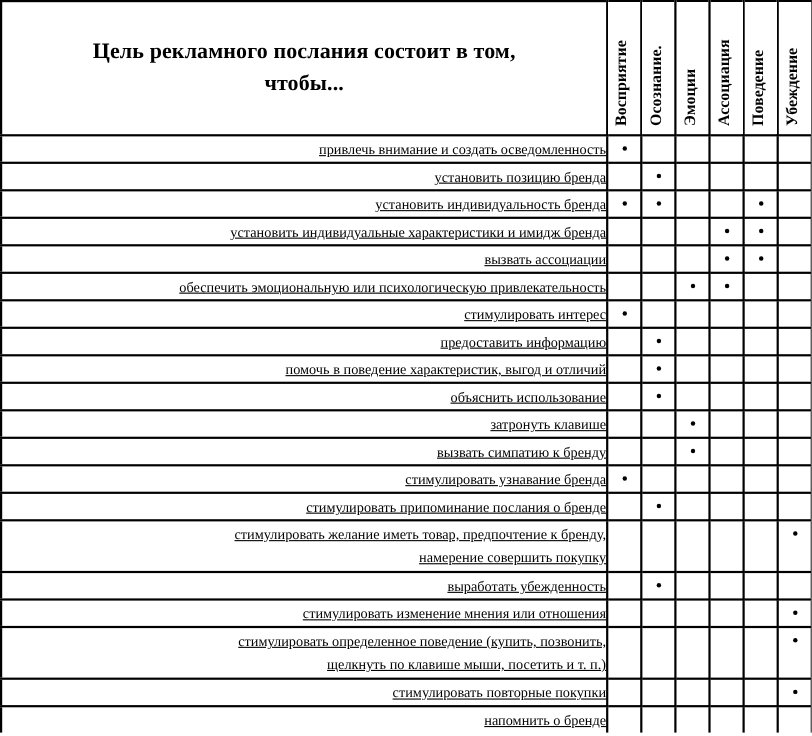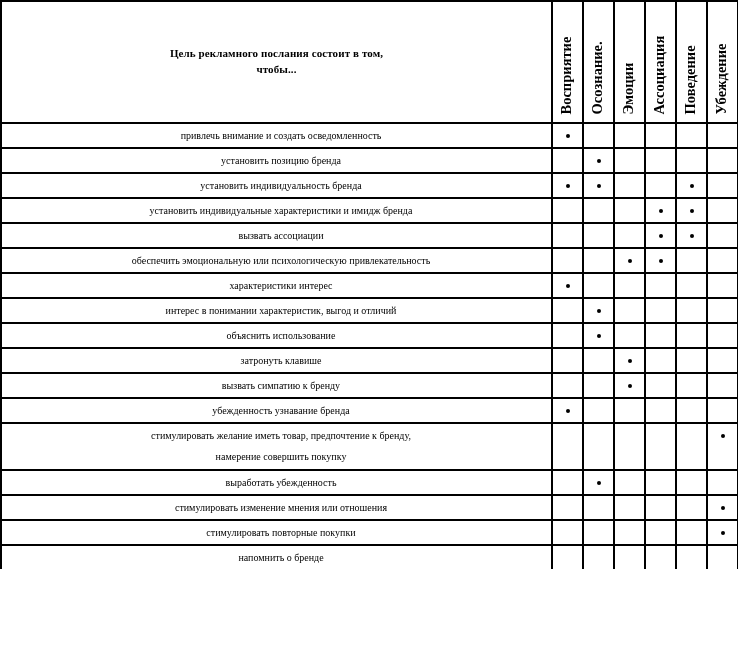--- a/index.html
+++ b/index.html
@@ -46,21 +46,21 @@
   table.matrix th:last-child {
     border-right: none;
   }
 
   
   thead th.head-title {
     height: 120px;
     text-align: center;
     vertical-align: middle;
     font-weight: bold;
-    font-size: 11px;
+    font-size: 20px;
     line-height: 1.45;
     padding: 0 26px;
     letter-spacing: 0.1px;
   }
   thead th.head-title .title-inner {
     display: block;
   }
 
   thead th.head-rot {
     height: 120px;
@@ -75,26 +75,27 @@
     transform: rotate(-90deg);
     white-space: nowrap;
     font-weight: bold;
     font-size: 14.5px;
     line-height: 1;
     margin-left: 5.5px;
   }
 
   
   tbody td.label {
-    text-align: center;
-    font-size: 10px;
+    text-align: right;
+    font-size: 13px;
     line-height: 21px;
     padding: 1px 0 1px 9px;
     white-space: pre-line;
     font-weight: normal;
+    text-decoration: underline;
   }
   tbody tr.r1 td { height: 20px; }
   tbody tr.r2 td { height: 43px; }
 
   tbody td.mark {
     text-align: center;
     vertical-align: top;
   }
   tbody td.mark .dot {
     display: inline-block;
@@ -197,30 +198,39 @@
         <tr class="r1">
           <td class="label">обеспечить эмоциональную или психологическую привлекательность</td>
           <td class="mark empty"></td>
           <td class="mark empty"></td>
           <td class="mark"><span class="dot"></span></td>
           <td class="mark"><span class="dot"></span></td>
           <td class="mark empty"></td>
           <td class="mark empty"></td>
         </tr>
         <tr class="r1">
-          <td class="label">характеристики интерес</td>
-          <td class="mark"><span class="dot"></span></td>
-          <td class="mark empty"></td>
-          <td class="mark empty"></td>
-          <td class="mark empty"></td>
-          <td class="mark empty"></td>
-          <td class="mark empty"></td>
-        </tr>
-        <tr class="r1">
-          <td class="label">интерес в понимании характеристик, выгод и отличий</td>
+          <td class="label">стимулировать интерес</td>
+          <td class="mark"><span class="dot"></span></td>
+          <td class="mark empty"></td>
+          <td class="mark empty"></td>
+          <td class="mark empty"></td>
+          <td class="mark empty"></td>
+          <td class="mark empty"></td>
+        </tr>
+        <tr class="r1">
+          <td class="label">предоставить информацию</td>
+          <td class="mark empty"></td>
+          <td class="mark"><span class="dot"></span></td>
+          <td class="mark empty"></td>
+          <td class="mark empty"></td>
+          <td class="mark empty"></td>
+          <td class="mark empty"></td>
+        </tr>
+        <tr class="r1">
+          <td class="label">помочь в поведение характеристик, выгод и отличий</td>
           <td class="mark empty"></td>
           <td class="mark"><span class="dot"></span></td>
           <td class="mark empty"></td>
           <td class="mark empty"></td>
           <td class="mark empty"></td>
           <td class="mark empty"></td>
         </tr>
         <tr class="r1">
           <td class="label">объяснить использование</td>
           <td class="mark empty"></td>
@@ -242,23 +252,32 @@
         <tr class="r1">
           <td class="label">вызвать симпатию к бренду</td>
           <td class="mark empty"></td>
           <td class="mark empty"></td>
           <td class="mark"><span class="dot"></span></td>
           <td class="mark empty"></td>
           <td class="mark empty"></td>
           <td class="mark empty"></td>
         </tr>
         <tr class="r1">
-          <td class="label">убежденность узнавание бренда</td>
-          <td class="mark"><span class="dot"></span></td>
-          <td class="mark empty"></td>
+          <td class="label">стимулировать узнавание бренда</td>
+          <td class="mark"><span class="dot"></span></td>
+          <td class="mark empty"></td>
+          <td class="mark empty"></td>
+          <td class="mark empty"></td>
+          <td class="mark empty"></td>
+          <td class="mark empty"></td>
+        </tr>
+        <tr class="r1">
+          <td class="label">стимулировать припоминание послания о бренде</td>
+          <td class="mark empty"></td>
+          <td class="mark"><span class="dot"></span></td>
           <td class="mark empty"></td>
           <td class="mark empty"></td>
           <td class="mark empty"></td>
           <td class="mark empty"></td>
         </tr>
         <tr class="r2">
           <td class="label">стимулировать желание иметь товар, предпочтение к бренду,
 намерение совершить покупку</td>
           <td class="mark empty"></td>
           <td class="mark empty"></td>
@@ -278,20 +297,30 @@
         </tr>
         <tr class="r1">
           <td class="label">стимулировать изменение мнения или отношения</td>
           <td class="mark empty"></td>
           <td class="mark empty"></td>
           <td class="mark empty"></td>
           <td class="mark empty"></td>
           <td class="mark empty"></td>
           <td class="mark"><span class="dot"></span></td>
         </tr>
+        <tr class="r2">
+          <td class="label">стимулировать определенное поведение (купить, позвонить,
+щелкнуть по клавише мыши, посетить и т. п.)</td>
+          <td class="mark empty"></td>
+          <td class="mark empty"></td>
+          <td class="mark empty"></td>
+          <td class="mark empty"></td>
+          <td class="mark empty"></td>
+          <td class="mark"><span class="dot"></span></td>
+        </tr>
         <tr class="r1">
           <td class="label">стимулировать повторные покупки</td>
           <td class="mark empty"></td>
           <td class="mark empty"></td>
           <td class="mark empty"></td>
           <td class="mark empty"></td>
           <td class="mark empty"></td>
           <td class="mark"><span class="dot"></span></td>
         </tr>
         <tr class="r1">

